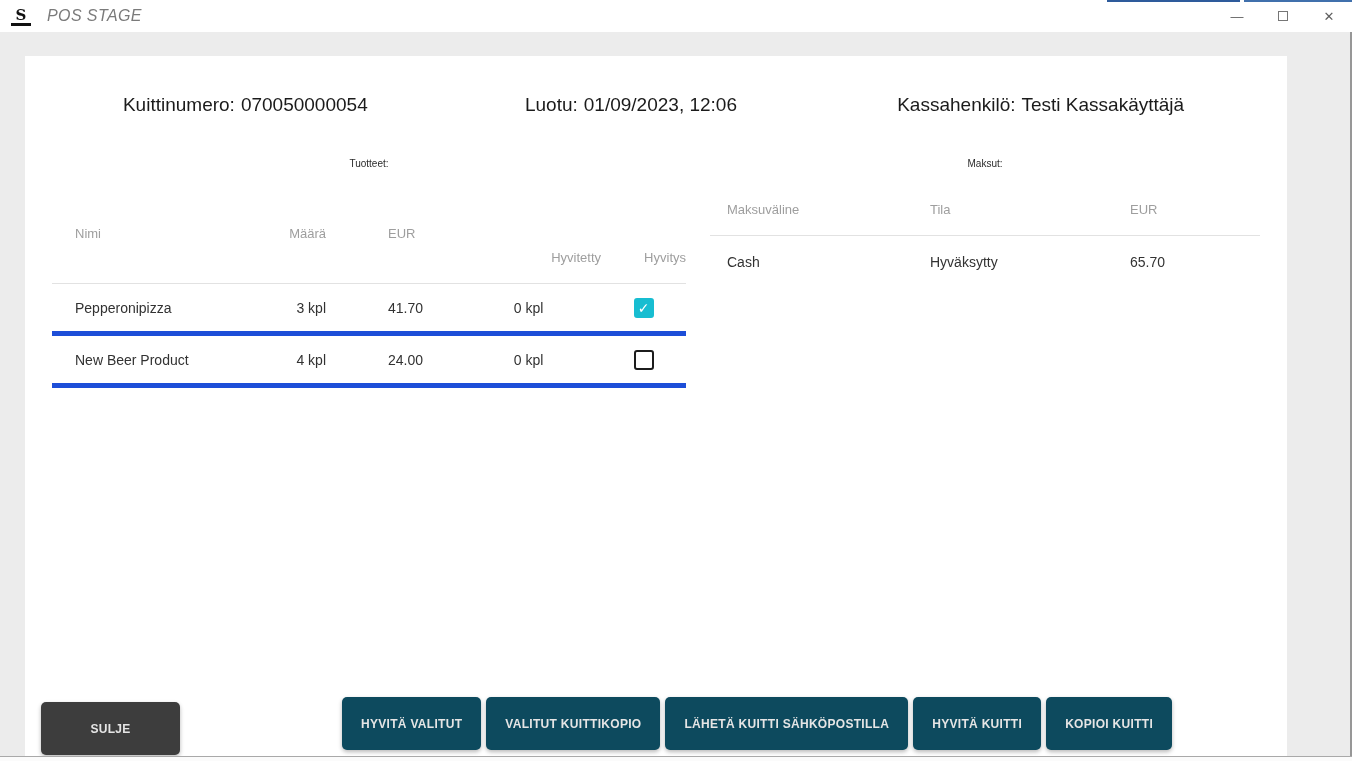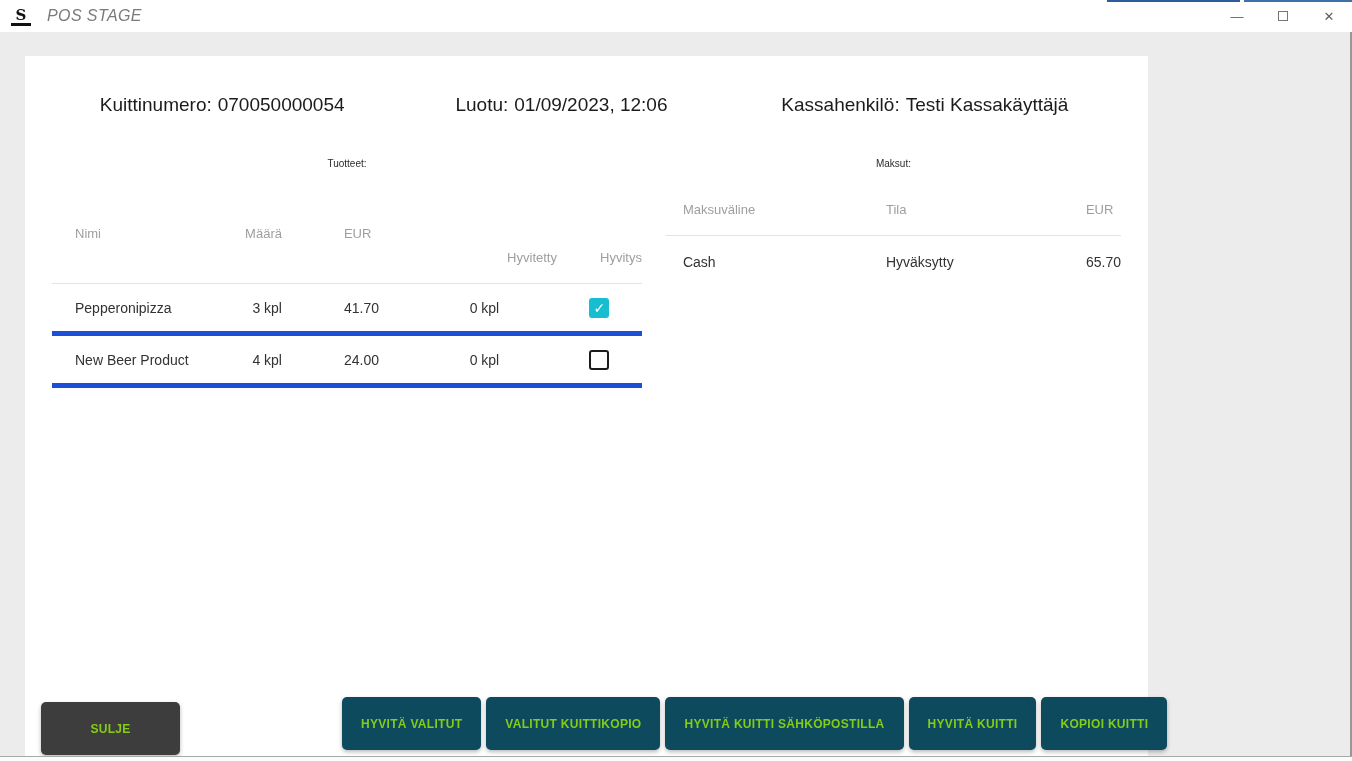--- a/index.html
+++ b/index.html
@@ -36,21 +36,21 @@
 
   
   .edge-blue-1 { position:absolute; top:0; left:1107px; width:133px; height:2px; background:#2e5b9b; z-index:6; }
   .edge-blue-2 { position:absolute; top:0; left:1244px; width:108px; height:2px; background:#4070ac; z-index:6; }
   .edge-right  { position:absolute; top:32px; right:0; width:2px; height:729px; background:#979797; z-index:6; }
   .edge-bottom-line { position:absolute; top:756px; left:0; width:1352px; height:1px; background:#a9a9a9; z-index:6; }
   .edge-bottom-fill { position:absolute; top:757px; left:0; width:1352px; height:4px; background:#fbfbfb; z-index:6; }
 
   
   .card {
-    position:absolute; left:25px; top:56px; width:1123px; height:700px;
+    position:absolute; left:25px; top:56px; width:1262px; height:700px;
     background:#ffffff;
   }
 
   
   .card-header {
     display:grid; grid-template-columns:1fr 1fr 1fr;
     margin-top:38px; font-size:19px; color:#1b1b1b;
   }
   .hdr-field { justify-self:center; white-space:nowrap; }
   .hdr-field.f1 { transform:translateX(10px); }
@@ -96,21 +96,21 @@
     background:var(--checkbox-checked,#17bdd1);
     border-color:var(--checkbox-checked,#17bdd1);
   }
   .check-glyph { display:none; color:#fff; font-size:14px; font-weight:bold; }
   .checkbox.checked .check-glyph { display:block; }
 
   
   .btn {
     height:53px; border:none; border-radius:5px;
     font-family:inherit; font-size:12px; font-weight:700; letter-spacing:0.3px;
-    color:#84cc16; cursor:pointer;
+    color:#e5e5e5; cursor:pointer;
     box-shadow:0 2px 4px rgba(0,0,0,0.28);
     display:flex; align-items:center; justify-content:center; white-space:nowrap;
   }
   .btn-close {
     position:absolute; left:16px; bottom:1px; min-width:139px;
     background:var(--close-button-bg,#3d3d3d);
   }
   .footer-actions {
     position:absolute; left:317px; bottom:6px; display:flex; gap:5px;
   }
@@ -204,17 +204,17 @@
         <div>Hyväksytty</div>
         <div>65.70</div>
       </div>
     </div>
   </div>
 
   <button class="btn btn-close">SULJE</button>
   <div class="footer-actions">
     <button class="btn btn-teal">HYVITÄ VALITUT</button>
     <button class="btn btn-teal">VALITUT KUITTIKOPIO</button>
-    <button class="btn btn-teal">HYVITÄ KUITTI SÄHKÖPOSTILLA</button>
+    <button class="btn btn-teal">LÄHETÄ KUITTI SÄHKÖPOSTILLA</button>
     <button class="btn btn-teal">HYVITÄ KUITTI</button>
     <button class="btn btn-teal">KOPIOI KUITTI</button>
   </div>
 </div>
 
 </body></html>

